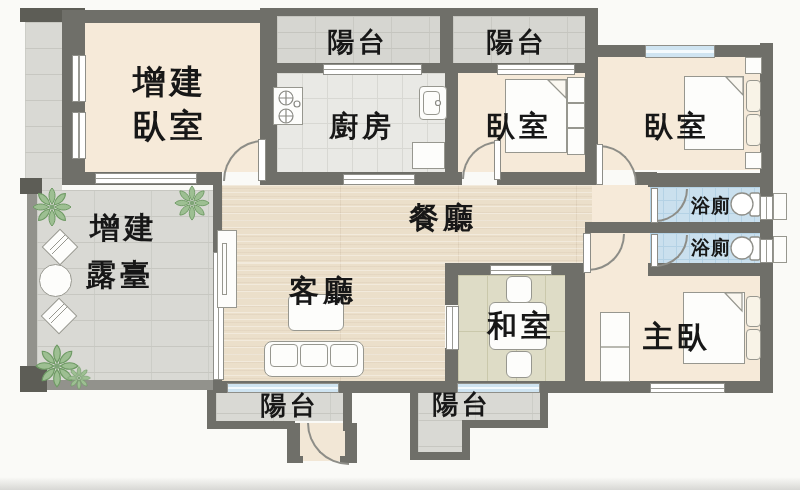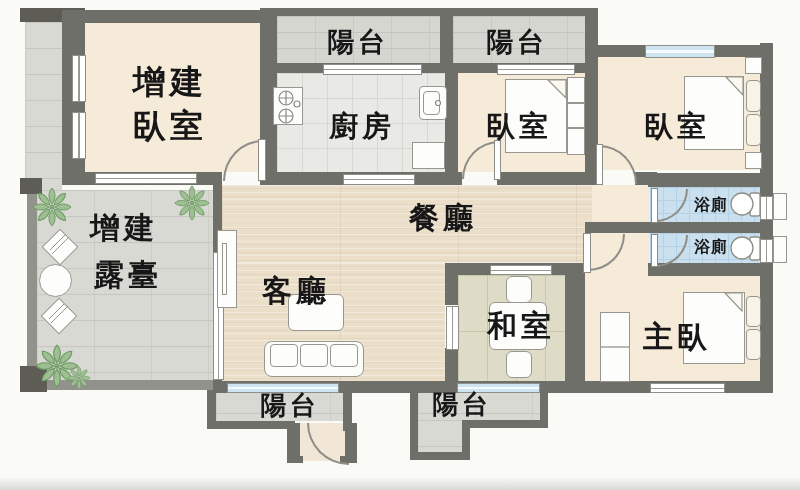--- a/index.html
+++ b/index.html
@@ -54,21 +54,21 @@
   .panel{position:absolute;background:#fff;border:1px solid #8d8d87;}
   
   .furn{position:absolute;background:#fdfdfb;border:1.5px solid #97978f;box-sizing:border-box;}
   .rd4{border-radius:4px;} .rd6{border-radius:6px;} .rd8{border-radius:8px;} .round{border-radius:50%;}
   .pillow{background:#f8f3e7;}
   .rot45{transform:rotate(45deg);}
   
   .lbl{position:absolute;transform:translate(-50%,-50%);font-weight:bold;color:#171717;
        white-space:nowrap;letter-spacing:.13em;line-height:1;}
   .fs33{font-size:33px;} .fs30{font-size:30px;} .fs29{font-size:29px;}
-  .fs27{font-size:27px;} .fs26{font-size:26px;} .fs19{font-size:16px;letter-spacing:.05em;}
+  .fs27{font-size:27px;} .fs26{font-size:26px;} .fs19{font-size:19px;letter-spacing:.05em;}
   .shadow-bottom{position:absolute;left:0;top:477px;width:800px;height:13px;
        background:linear-gradient(to bottom, rgba(0,0,0,0), rgba(60,60,55,.18));}
 </style>
 </head>
 <body>
 
 <div id="plan">
 
   <div>
     <div class="fl fl-tile" style="left:25px;top:22px;width:37px;height:168px;"></div>
@@ -270,28 +270,28 @@
     <g fill="none" stroke="#97978f" stroke-width="1">
       <path d="M52,254 l17,-17 M50,250 l15,-15"></path>
       <path d="M51,323 l17,-17 M49,319 l15,-15"></path>
     </g>
   </svg>
 
   <div>
     <div class="lbl fs33" style="left:170px;top:81px;">增建</div>
     <div class="lbl fs33" style="left:170px;top:125px;">臥室</div>
     <div class="lbl fs30" style="left:124px;top:228px;">增建</div>
-    <div class="lbl fs30" style="left:128px;top:275px;">露臺</div>
+    <div class="lbl fs30" style="left:120px;top:275px;">露臺</div>
     <div class="lbl fs27" style="left:358px;top:41px;">陽台</div>
     <div class="lbl fs27" style="left:517px;top:41px;">陽台</div>
     <div class="lbl fs29" style="left:362px;top:126px;">廚房</div>
     <div class="lbl fs29" style="left:519px;top:126px;">臥室</div>
     <div class="lbl fs29" style="left:677px;top:126px;">臥室</div>
     <div class="lbl fs30" style="left:443px;top:218px;">餐廳</div>
-    <div class="lbl fs30" style="left:296px;top:291px;">客廳</div>
+    <div class="lbl fs30" style="left:323px;top:291px;">客廳</div>
     <div class="lbl fs30" style="left:521px;top:326px;">和室</div>
     <div class="lbl fs30" style="left:677px;top:337px;">主臥</div>
     <div class="lbl fs19" style="left:711px;top:205px;">浴廁</div>
     <div class="lbl fs19" style="left:711px;top:247px;">浴廁</div>
     <div class="lbl fs26" style="left:290px;top:405px;">陽台</div>
     <div class="lbl fs26" style="left:462px;top:404px;">陽台</div>
   </div>
 
   <div class="shadow-bottom"></div>
 </div>

